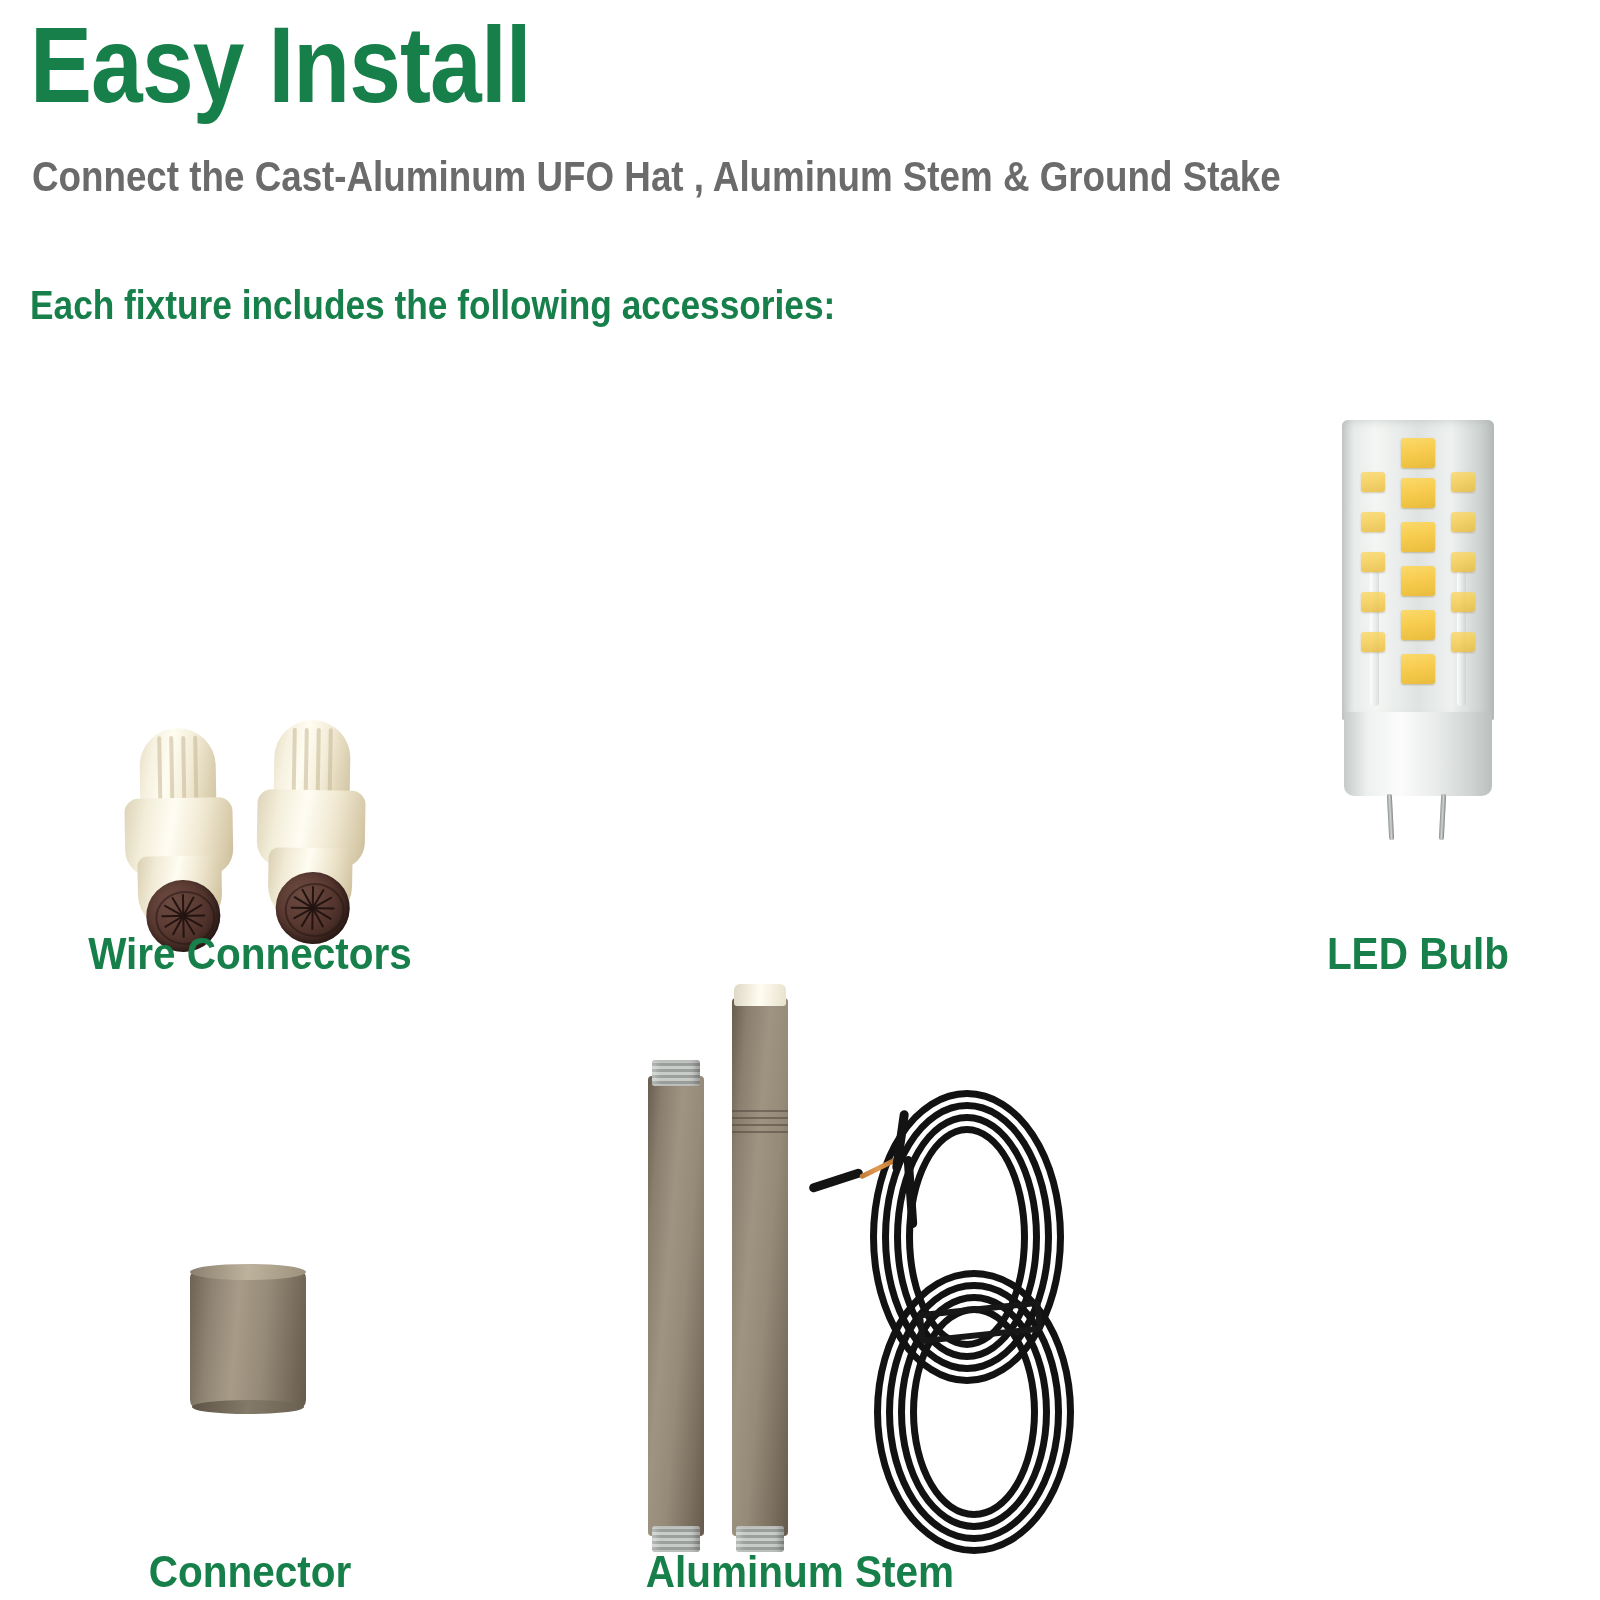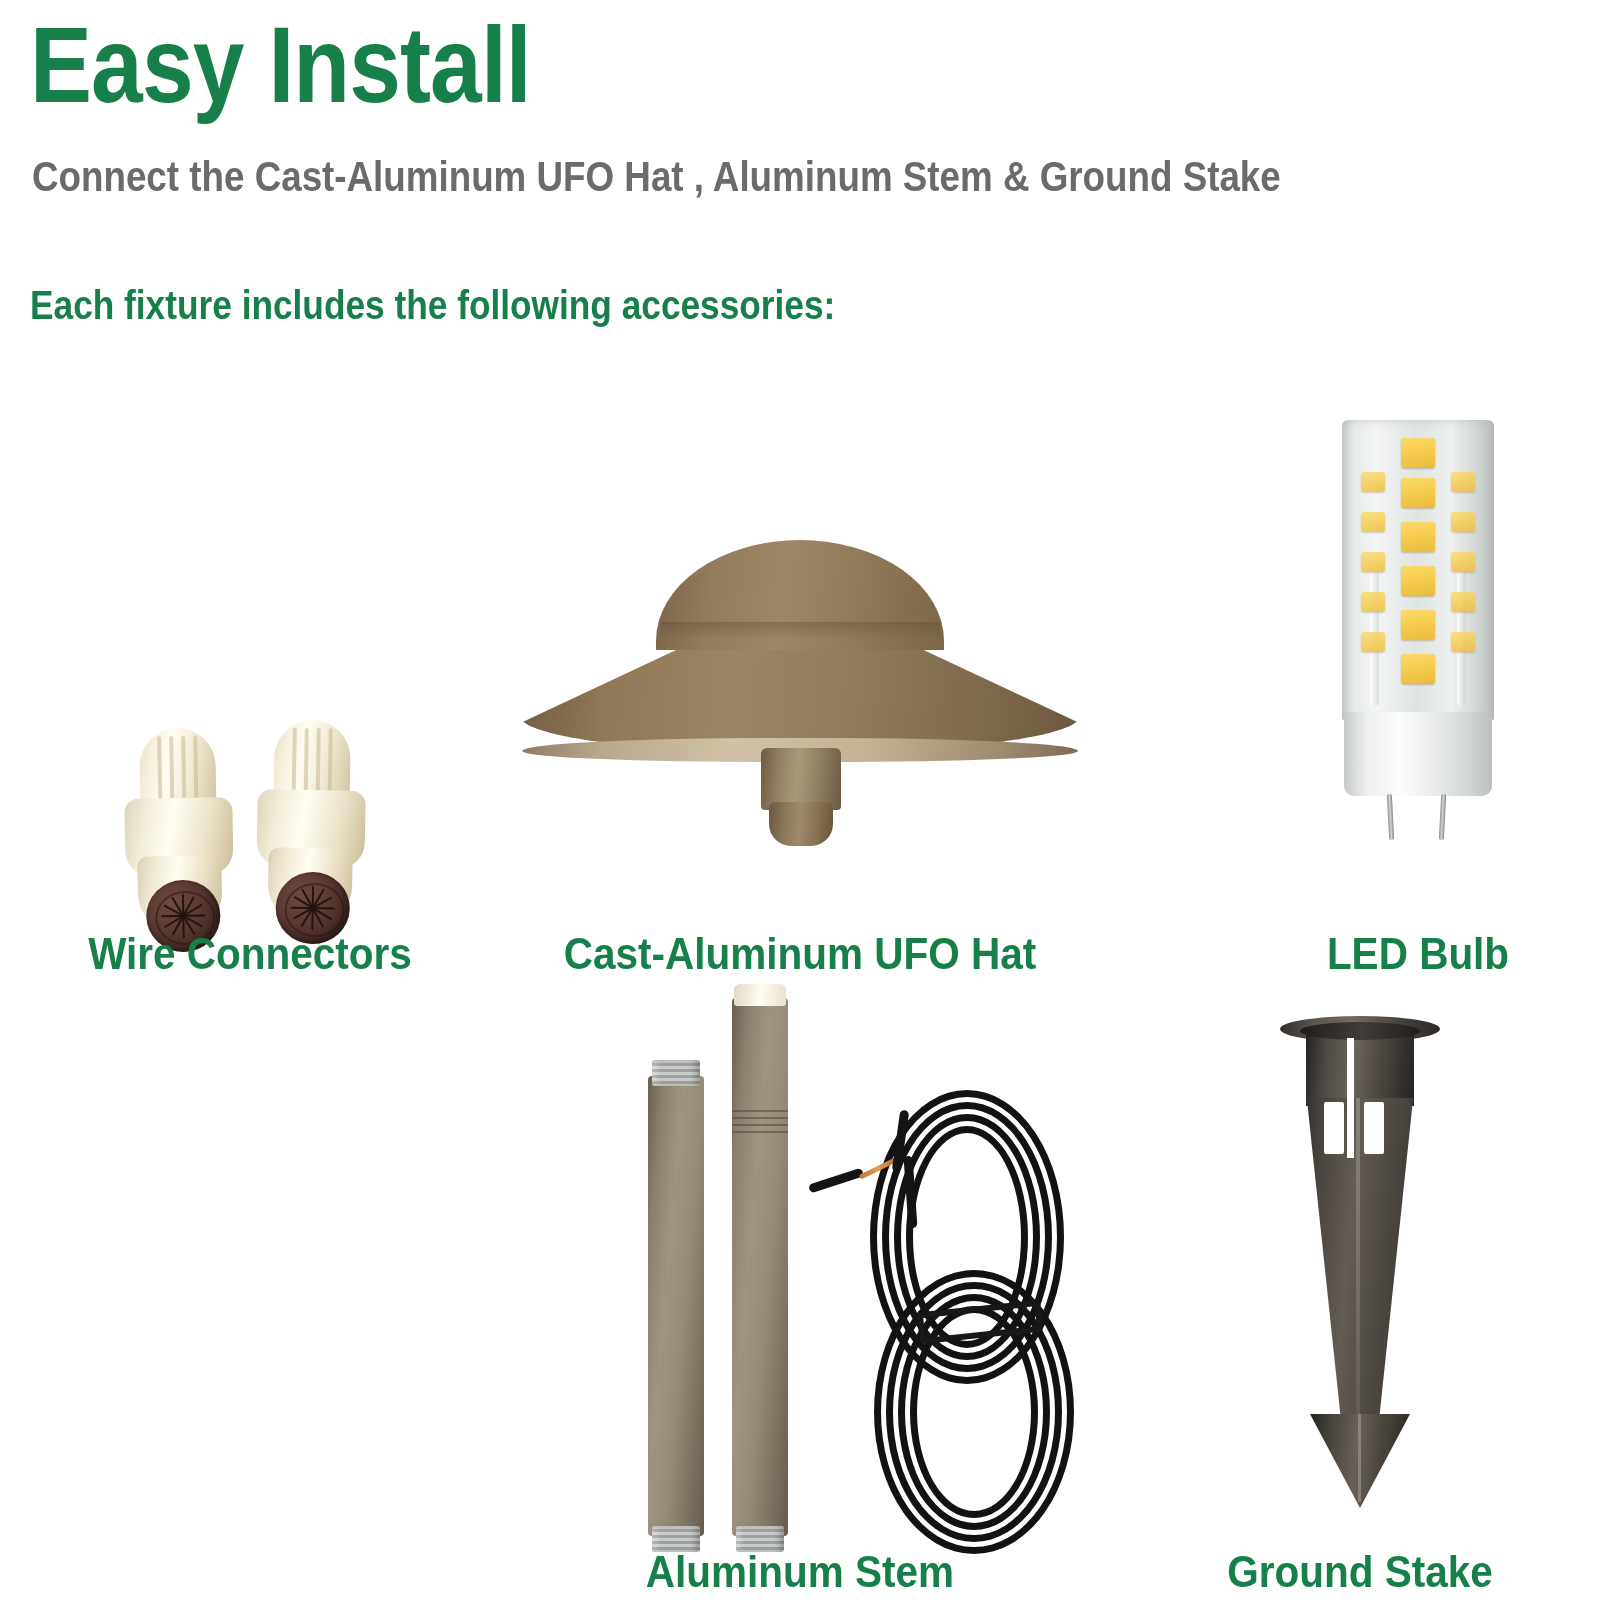--- a/index.html
+++ b/index.html
@@ -465,33 +465,20 @@
             <div class="wc-star" style="transform:rotate(120deg)"></div>
             <div class="wc-star" style="transform:rotate(150deg)"></div>
           </div>
         </div>
 
       </div>
     </div>
     <div class="caption cap-r1">Wire Connectors</div>
   </div>
 
-  <div class="cell" id="cell-ufo-hat">
-    <div class="art">
-      <div class="hat-wrap">
-        <div class="hat-cone"></div>
-        <div class="hat-dome"></div>
-        <div class="hat-dome-shade"></div>
-        <div class="hat-rim"></div>
-        <div class="hat-neck"></div>
-        <div class="hat-tip"></div>
-      </div>
-    </div>
-    <div class="caption cap-r1">Cast-Aluminum UFO Hat</div>
-  </div>
 
   <div class="cell" id="cell-led-bulb">
     <div class="art">
       <div class="bulb-wrap">
         <div class="bulb-glass">
           <div class="glass-rod" style="left:28px"></div>
           <div class="glass-rod" style="left:115px"></div>
           <div class="led-col c1">
             <div class="led-chip small" style="top:38px"></div>
             <div class="led-chip small" style="top:78px"></div>
@@ -516,20 +503,30 @@
           </div>
         </div>
         <div class="bulb-base"></div>
         <div class="bulb-pin p1"></div>
         <div class="bulb-pin p2"></div>
       </div>
     </div>
     <div class="caption cap-r1">LED Bulb</div>
   </div>
 
+  <div class="cell" id="cell-connector">
+    <div class="art">
+      <div class="conn-wrap">
+        <div class="conn-tube"></div>
+        <div class="conn-top"></div>
+        <div class="conn-bottom"></div>
+      </div>
+    </div>
+    <div class="caption cap-r2">Connector</div>
+  </div>
 
   <div class="cell" id="cell-aluminum-stem">
     <div class="art">
       <div class="stem-wrap">
 
         <div class="stem a"></div>
         <div class="thread a-top"></div>
         <div class="thread a-bot"></div>
 
         <div class="stem b"></div>
@@ -555,31 +552,14 @@
           <div class="wire-tail" style="left:96px; top:140px; height:62px; transform:rotate(8deg);"></div>
           <div class="wire-tail" style="left:106px; top:186px; height:72px; transform:rotate(-4deg);"></div>
         </div>
 
         <div class="wire-tail" style="left:630px; top:250px; height:0;"></div>
       </div>
     </div>
     <div class="caption cap-r2">Aluminum Stem</div>
   </div>
 
-  <div class="cell" id="cell-ground-stake">
-    <div class="art">
-      <div class="stake-wrap">
-        <div class="stake-collar"></div>
-        <div class="stake-barrel"></div>
-        <div class="stake-collar-inner"></div>
-        <div class="stake-body"></div>
-        <div class="stake-gap"></div>
-        <div class="stake-slot s1"></div>
-        <div class="stake-slot s2"></div>
-        <div class="stake-ridge"></div>
-        <div class="stake-tip"></div>
-        <div class="stake-tip-ridge"></div>
-      </div>
-    </div>
-    <div class="caption cap-r2">Ground Stake</div>
-  </div>
 
 </div>
 
 </body></html>

